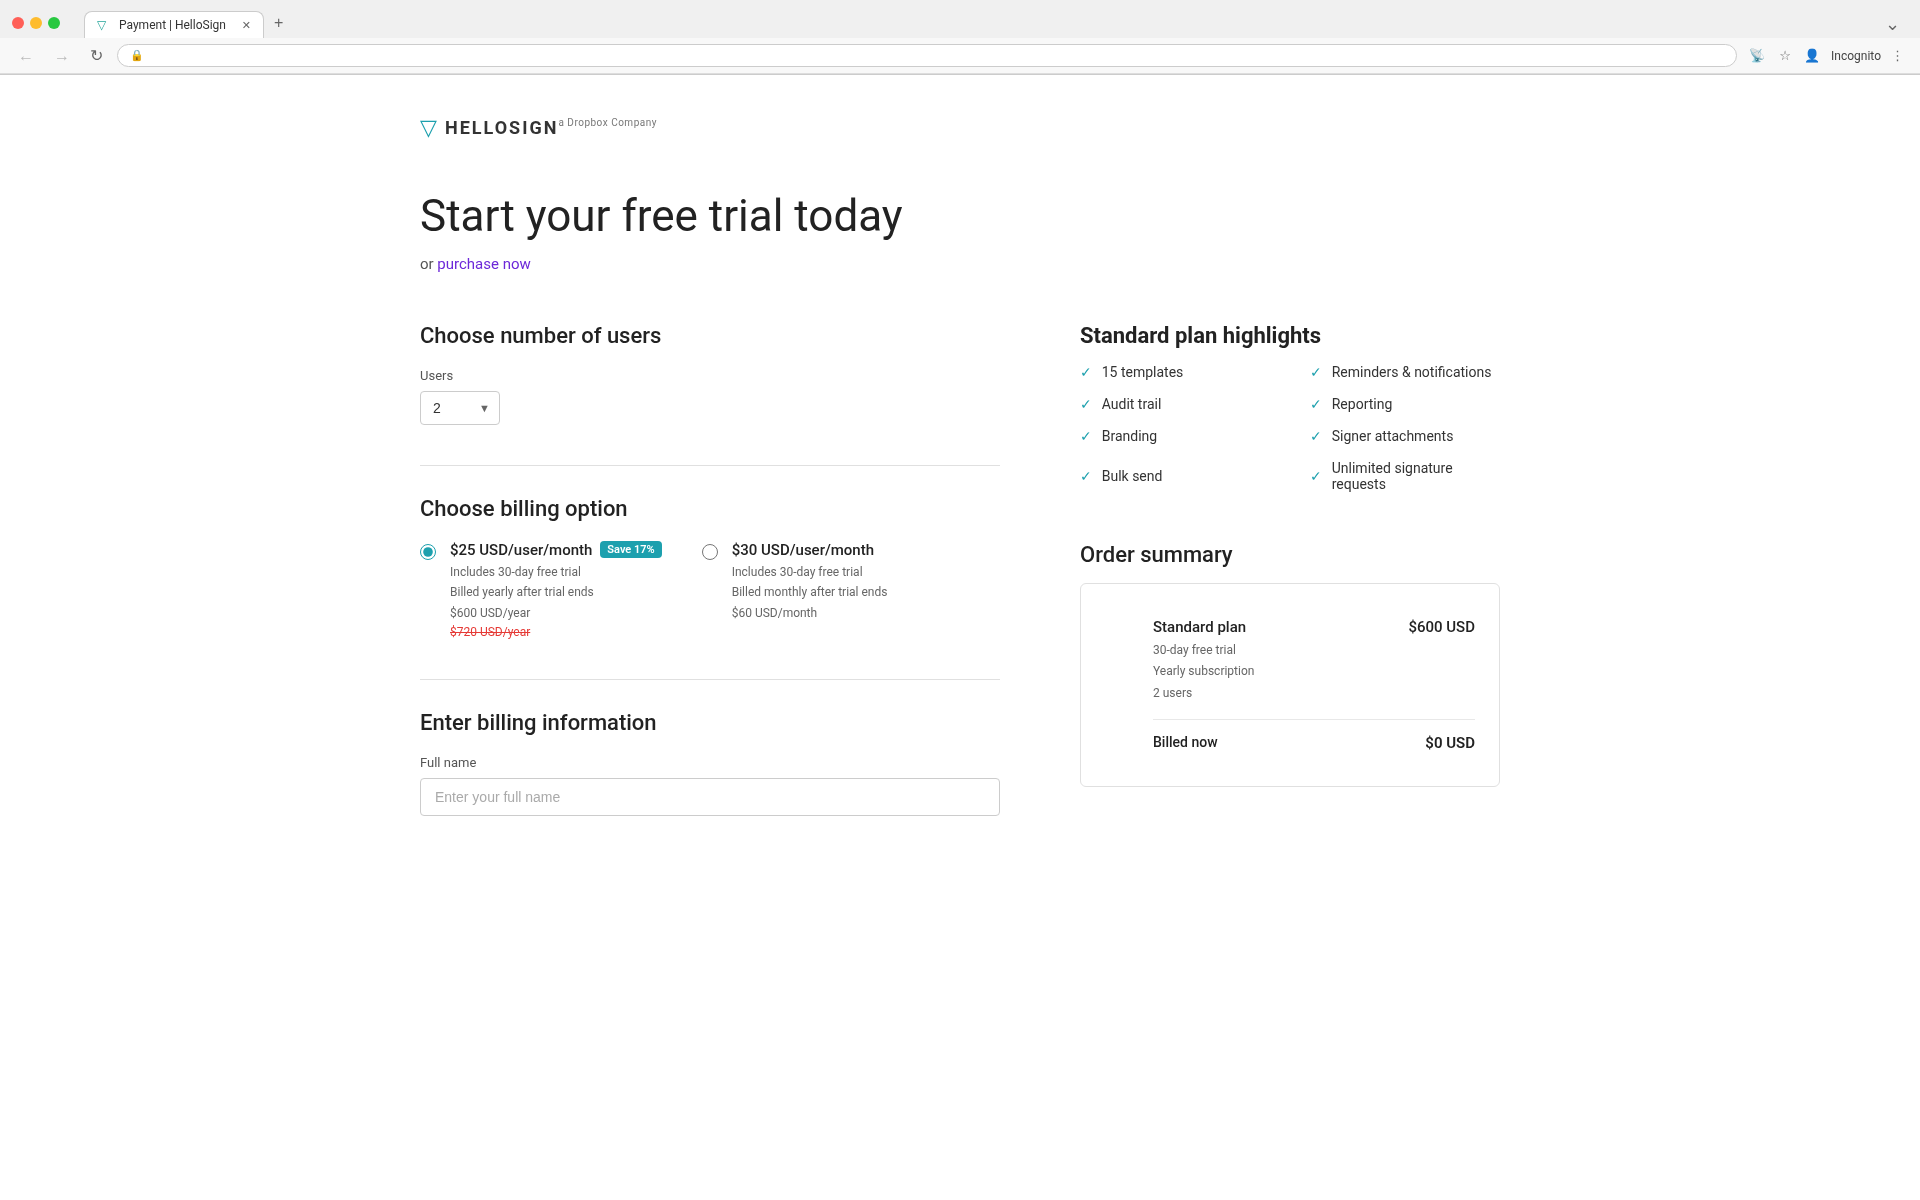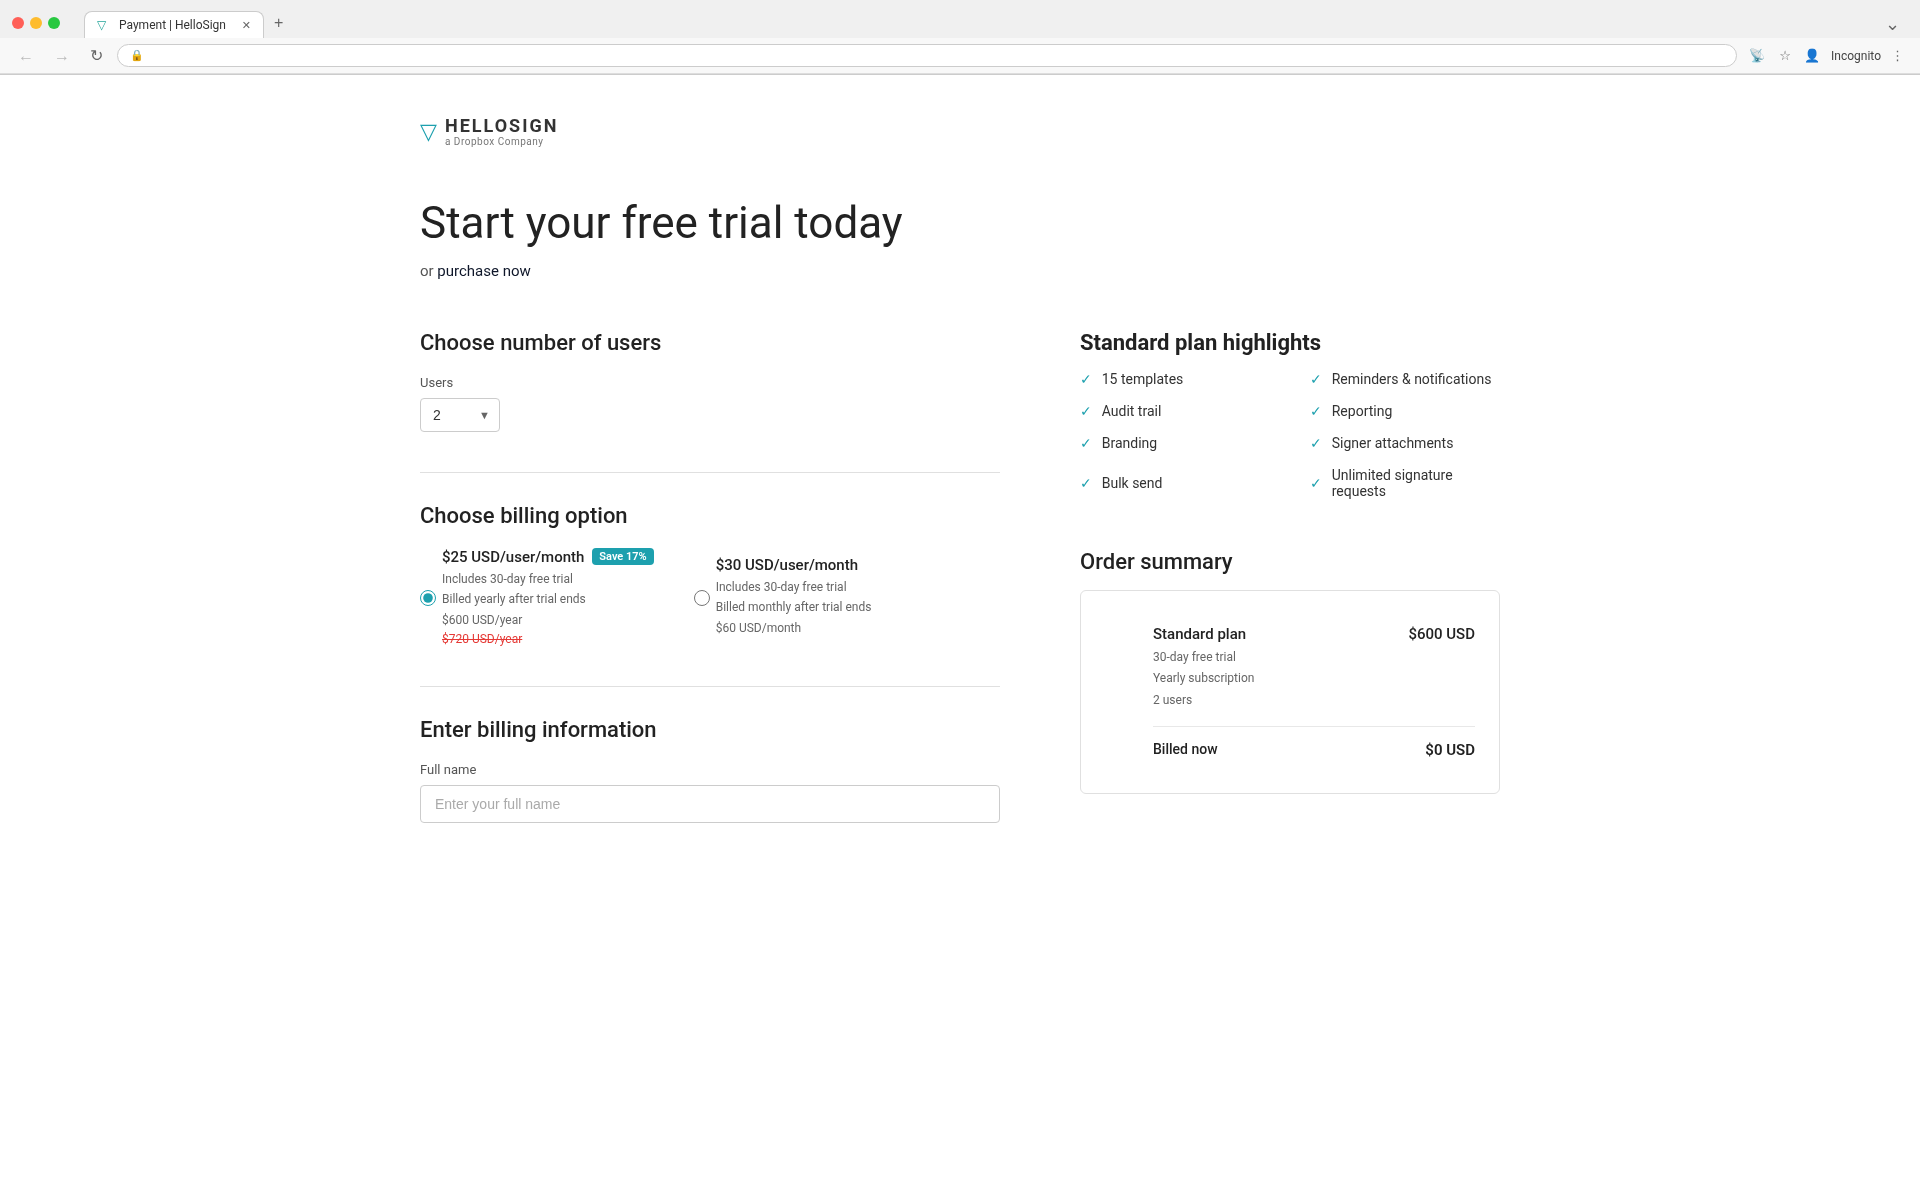--- a/index.html
+++ b/index.html
@@ -140,21 +140,21 @@
       align-items: center;
       gap: 8px;
       margin-bottom: 50px;
     }
     .logo-icon {
       color: #1da0ae;
       font-size: 22px;
     }
     .logo-text-block {
       display: flex;
-      flex-direction: column;
+      flex-direction: row;
     }
     .logo-name {
       font-size: 18px;
       font-weight: 700;
       letter-spacing: 2px;
       color: #333;
     }
     .logo-sub {
       font-size: 10px;
       color: #777;
@@ -170,21 +170,21 @@
       font-weight: 400;
       color: #222;
       margin-bottom: 12px;
       line-height: 1.2;
     }
     .hero-subtitle {
       font-size: 15px;
       color: #555;
     }
     .hero-subtitle a {
-      color: #0f172a;
+      color: #6d28d9;
       text-decoration: none;
     }
 
     
     .main-layout {
       display: flex;
       gap: 80px;
     }
     .left-column {
       flex: 1;
@@ -242,22 +242,22 @@
       font-size: 11px;
     }
 
     
     .billing-options {
       display: flex;
       gap: 40px;
     }
     .billing-option {
       display: flex;
-      gap: 6px;
-      align-items: center;
+      gap: 14px;
+      align-items: flex-start;
     }
     .radio-input {
       margin-top: 3px;
       accent-color: #1da0ae;
       width: 16px;
       height: 16px;
       cursor: pointer;
     }
     .billing-option-content {}
     .billing-price {

